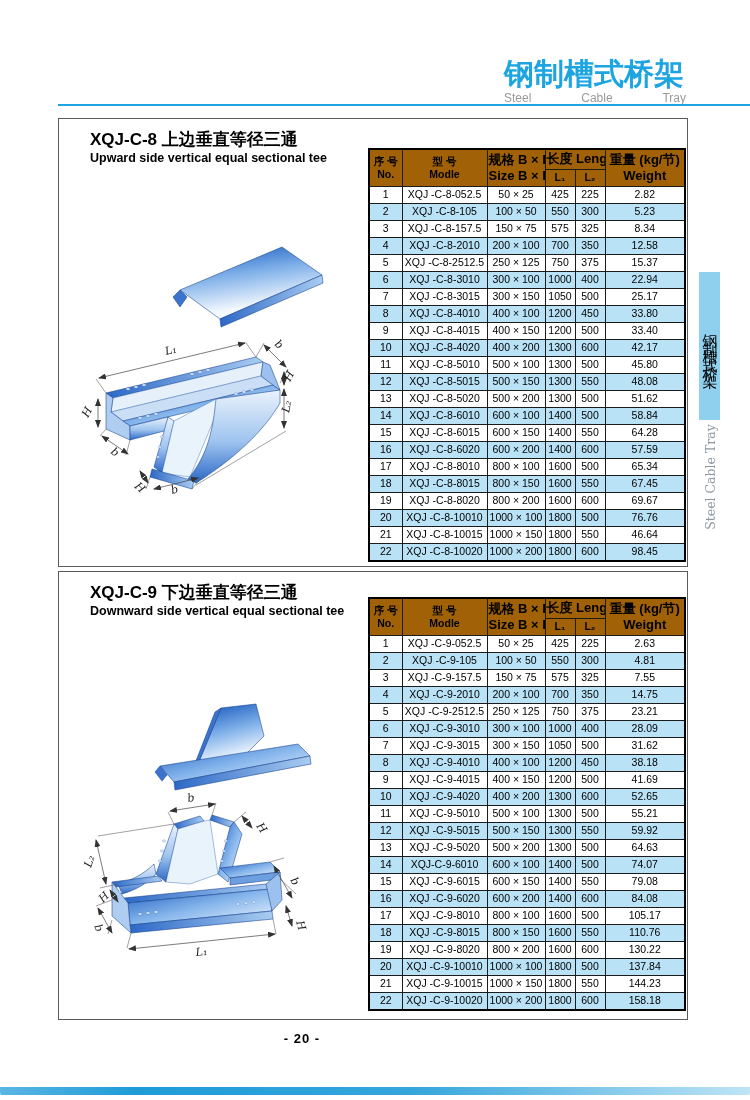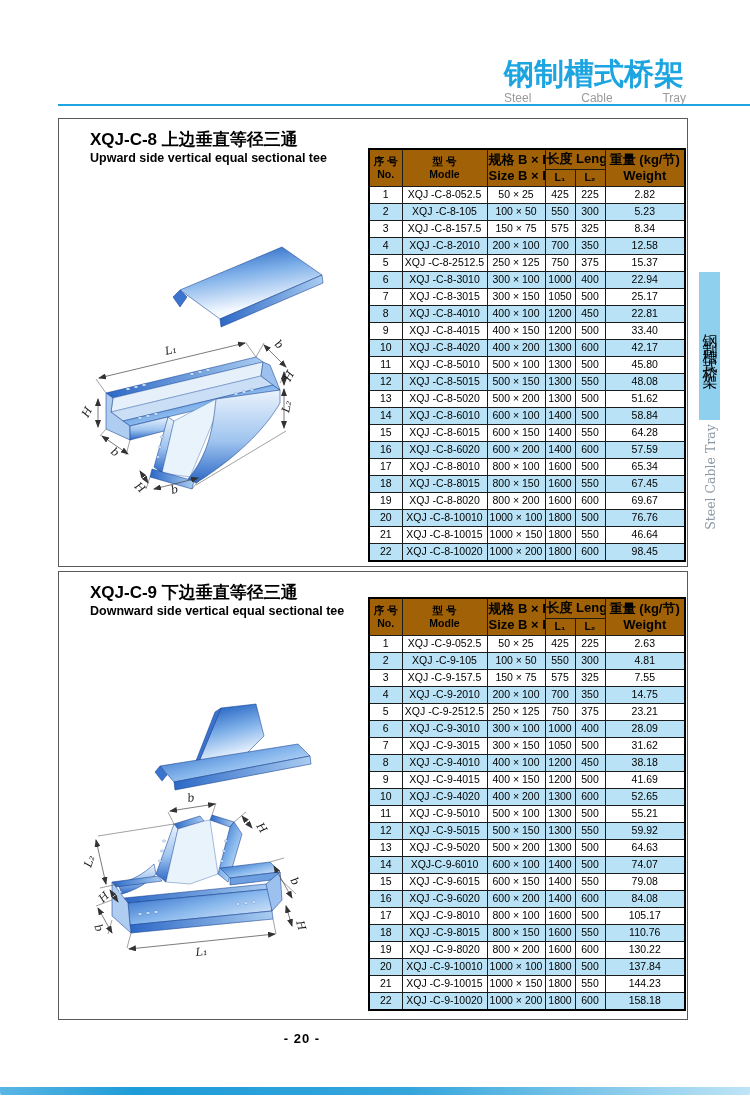--- a/index.html
+++ b/index.html
@@ -266,21 +266,21 @@
           <td>1050</td>
           <td>500</td>
           <td>25.17</td>
         </tr>
         <tr>
           <td>8</td>
           <td>XQJ -C-8-4010</td>
           <td>400 × 100</td>
           <td>1200</td>
           <td>450</td>
-          <td>22.81</td>
+          <td>33.80</td>
         </tr>
         <tr>
           <td>9</td>
           <td>XQJ -C-8-4015</td>
           <td>400 × 150</td>
           <td>1200</td>
           <td>500</td>
           <td>33.40</td>
         </tr>
         <tr>

